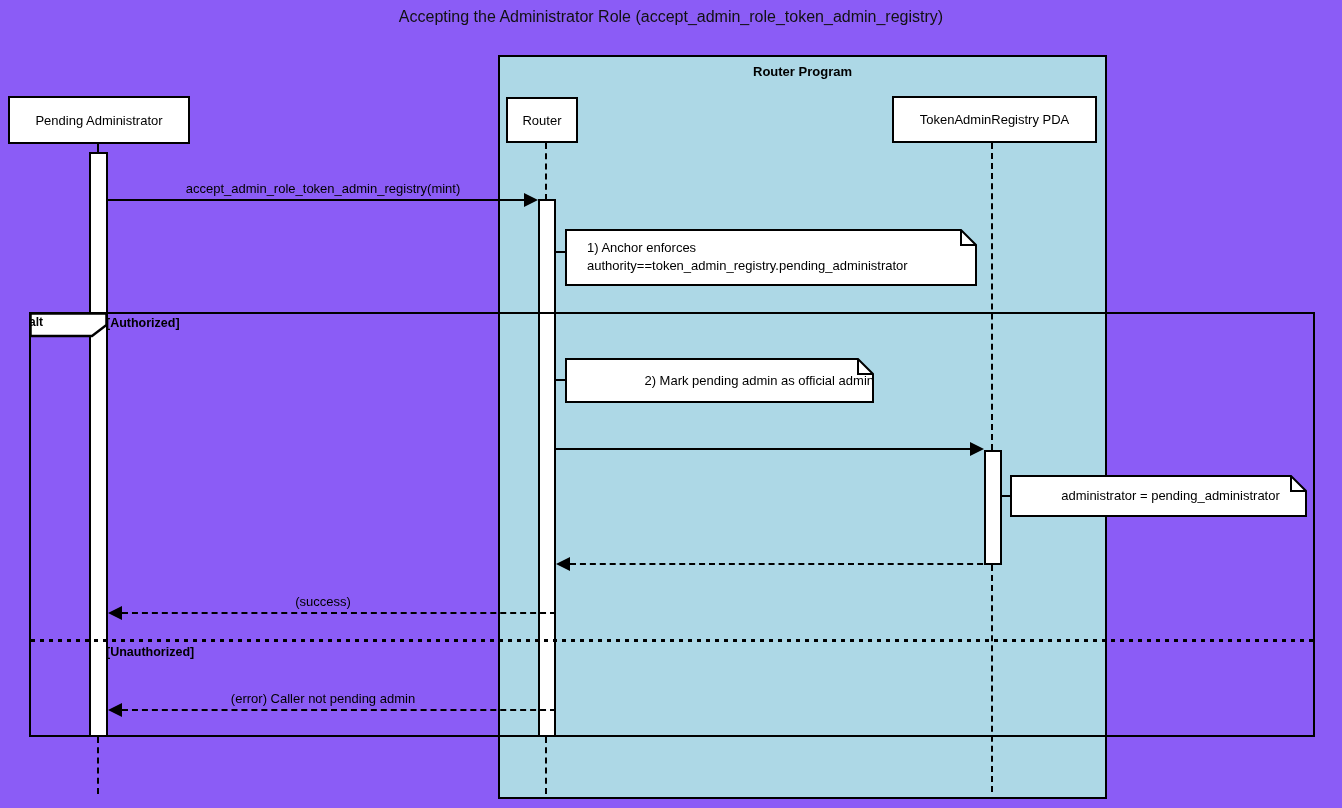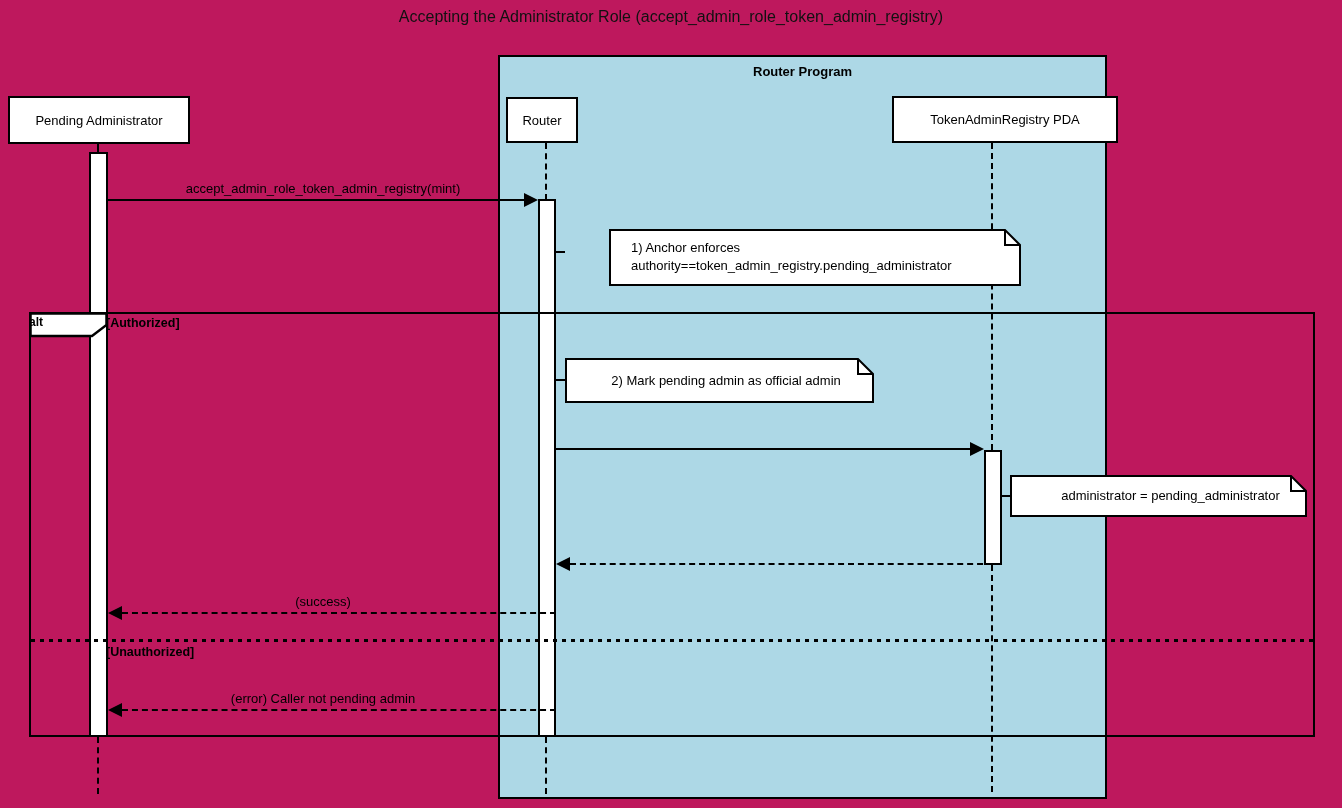--- a/index.html
+++ b/index.html
@@ -1,17 +1,17 @@
 <!DOCTYPE html>
 <html><head>
 <meta charset="utf-8">
 <style>
   html,body{margin:0;padding:0;background:#fff;}
   #canvas{
-    position:relative;width:1342px;height:808px;background:#be185d;
+    position:relative;width:1342px;height:808px;background:#8b5cf6;
     font-family:"Liberation Sans", sans-serif;color:#000;overflow:hidden;
   }
   .abs{position:absolute;}
   .title{
     left:0;top:8px;width:1342px;text-align:center;
     font-size:16px;color:#111;
   }
   .program-box{
     left:498px;top:55px;width:609px;height:744px;
     background:#ADD8E6;border:2px solid #000;box-sizing:border-box;z-index:1;
@@ -84,21 +84,21 @@
 
   <div class="abs activation" style="left:89px;top:152px;width:19px;height:585px;"></div>
   <div class="abs activation" style="left:538px;top:199px;width:18px;height:538px;"></div>
   <div class="abs activation" style="left:984px;top:450px;width:18px;height:115px;"></div>
 
   <div class="abs msg-label" style="left:108px;top:181px;width:430px;">accept_admin_role_token_admin_registry(mint)</div>
   <div class="abs msg-line-solid" style="left:108px;top:199px;width:418px;"></div>
   <div class="abs arrowhead-right" style="left:524px;top:193px;"></div>
 
   <div class="abs note-connector" style="left:556px;top:251px;width:9px;"></div>
-  <div class="abs note" style="left:565px;top:229px;width:412px;height:57px;margin-left:44px;">
+  <div class="abs note" style="left:565px;top:229px;width:412px;height:57px;">
     <svg width="412" height="57" viewBox="0 0 412 57">
       <path d="M1,1 H396 L411,16 V56 H1 Z" fill="#ffffff" stroke="#000" stroke-width="2"></path>
       <path d="M396,1 V16 H411" fill="none" stroke="#000" stroke-width="2"></path>
     </svg>
     <div class="note-text" style="padding:10px 0 0 22px;text-align:left;">1) Anchor enforces
 authority==token_admin_registry.pending_administrator</div>
   </div>
 
   <div class="abs alt-frame" style="left:29px;top:312px;width:1286px;height:425px;"></div>
   <div class="abs alt-pentagon" style="left:29px;top:312px;">
@@ -108,21 +108,21 @@
   </div>
   <div class="abs alt-operator">alt</div>
   <div class="abs guard" style="left:106px;top:316px;">[Authorized]</div>
 
   <div class="abs note-connector" style="left:556px;top:379px;width:9px;"></div>
   <div class="abs note" style="left:565px;top:358px;width:309px;height:45px;">
     <svg width="309" height="45" viewBox="0 0 309 45">
       <path d="M1,1 H293 L308,16 V44 H1 Z" fill="#ffffff" stroke="#000" stroke-width="2"></path>
       <path d="M293,1 V16 H308" fill="none" stroke="#000" stroke-width="2"></path>
     </svg>
-    <div class="note-text" style="padding:14px 0 0 13px;text-align:center;">2) Mark pending admin as official admin</div>
+    <div class="note-text" style="padding:14px 0 0 13px;text-align:right;">2) Mark pending admin as official admin</div>
   </div>
 
   <div class="abs msg-line-solid" style="left:556px;top:448px;width:416px;"></div>
   <div class="abs arrowhead-right" style="left:970px;top:442px;"></div>
 
   <div class="abs note-connector" style="left:1002px;top:495px;width:8px;"></div>
   <div class="abs note" style="left:1010px;top:475px;width:297px;height:42px;">
     <svg width="297" height="42" viewBox="0 0 297 42">
       <path d="M1,1 H281 L296,16 V41 H1 Z" fill="#ffffff" stroke="#000" stroke-width="2"></path>
       <path d="M281,1 V16 H296" fill="none" stroke="#000" stroke-width="2"></path>
@@ -143,17 +143,17 @@
   <div class="abs msg-label" style="left:108px;top:691px;width:430px;">(error) Caller not pending admin</div>
   <div class="abs msg-line-dashed" style="left:122px;top:709px;width:434px;"></div>
   <div class="abs arrowhead-left" style="left:108px;top:703px;"></div>
 
   <div class="abs participant" style="left:8px;top:96px;width:182px;height:48px;">
     <span>Pending Administrator</span>
   </div>
   <div class="abs participant" style="left:506px;top:97px;width:72px;height:46px;">
     <span>Router</span>
   </div>
-  <div class="abs participant" style="left:892px;top:96px;width:226px;height:47px;">
+  <div class="abs participant" style="left:892px;top:96px;width:205px;height:47px;">
     <span>TokenAdminRegistry PDA</span>
   </div>
 
 </div>
 
 </body></html>

